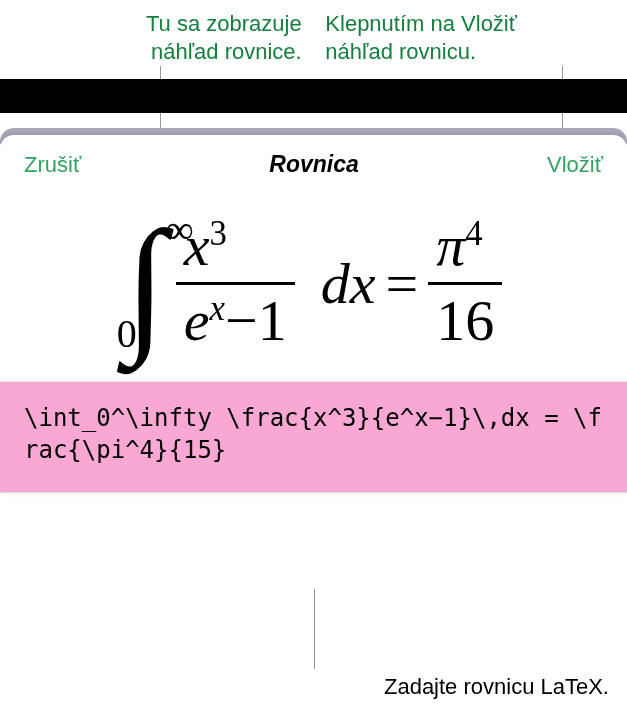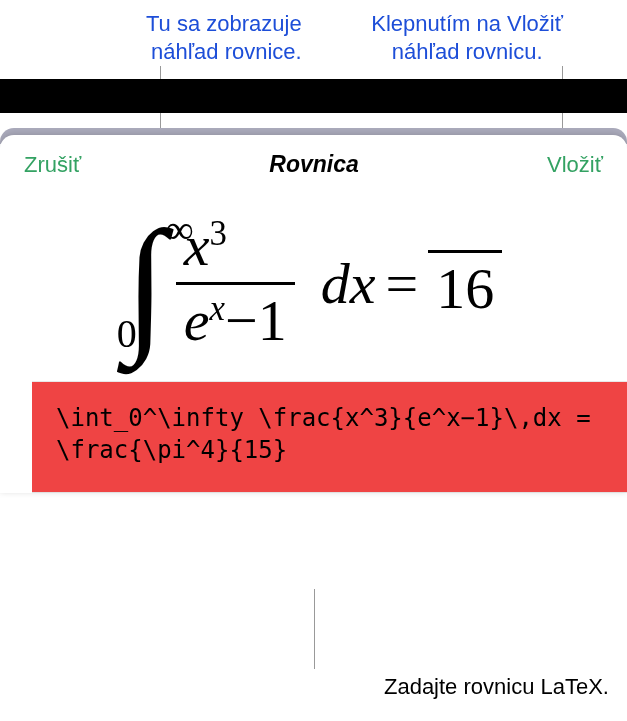--- a/index.html
+++ b/index.html
@@ -15,29 +15,29 @@
       position: relative;
       overflow: hidden;
     }
     .callout-top {
       display: flex;
       justify-content: space-between;
       padding: 10px 18px 0 18px;
     }
     .callout {
       font-size: 22px;
-      color: #1d4ed8;
+      color: #15803d;
       line-height: 1.25;
     }
     .callout.left {
       text-align: right;
       width: 48%;
     }
     .callout.right {
-      text-align: center;
+      text-align: left;
       width: 48%;
     }
     .callout-line {
       position: absolute;
       background: #999;
       width: 1px;
     }
     .line-left {
       left: 160px;
       top: 66px;
@@ -160,31 +160,30 @@
       line-height: 0;
     }
     .upright {
       font-style: normal;
     }
     .thin {
       display: inline-block;
       width: 6px;
     }
     .latex-area {
-      background: #ef4444;
+      background: #f9a8d4;
       padding: 20px 24px 26px 24px;
       font-family: "SF Mono", "Menlo", "Consolas", monospace;
       font-size: 24px;
       line-height: 1.35;
       color: #000;
       white-space: pre-wrap;
       word-break: break-all;
       border-top: 1px solid #e8e8e8;
       border-bottom: 1px solid #e0e0e0;
-      margin-left: 32px;
     }
     .callout-bottom {
       position: absolute;
       right: 18px;
       top: 674px;
       font-size: 22px;
       color: #000;
       text-align: left;
     }
   </style>
@@ -230,20 +229,23 @@
         <span class="den">
           <span>e</span><span class="sup">x</span><span class="upright">−</span><span class="upright">1</span>
         </span>
       </span>
       <span class="thin"></span>
       <span>
         <span>d</span><span>x</span>
       </span>
       <span class="upright">=</span>
       <span class="frac">
+        <span class="num">
+          <span>π</span><span class="sup upright">4</span>
+        </span>
         <span class="bar"></span>
         <span class="den upright">16</span>
       </span>
     </div>
   </div>
 
   <div class="latex-area">\int_0^\infty \frac{x^3}{e^x−1}\,dx = \frac{\pi^4}{15}</div>
 </div>
 
 <div class="callout-line line-bottom"></div>

